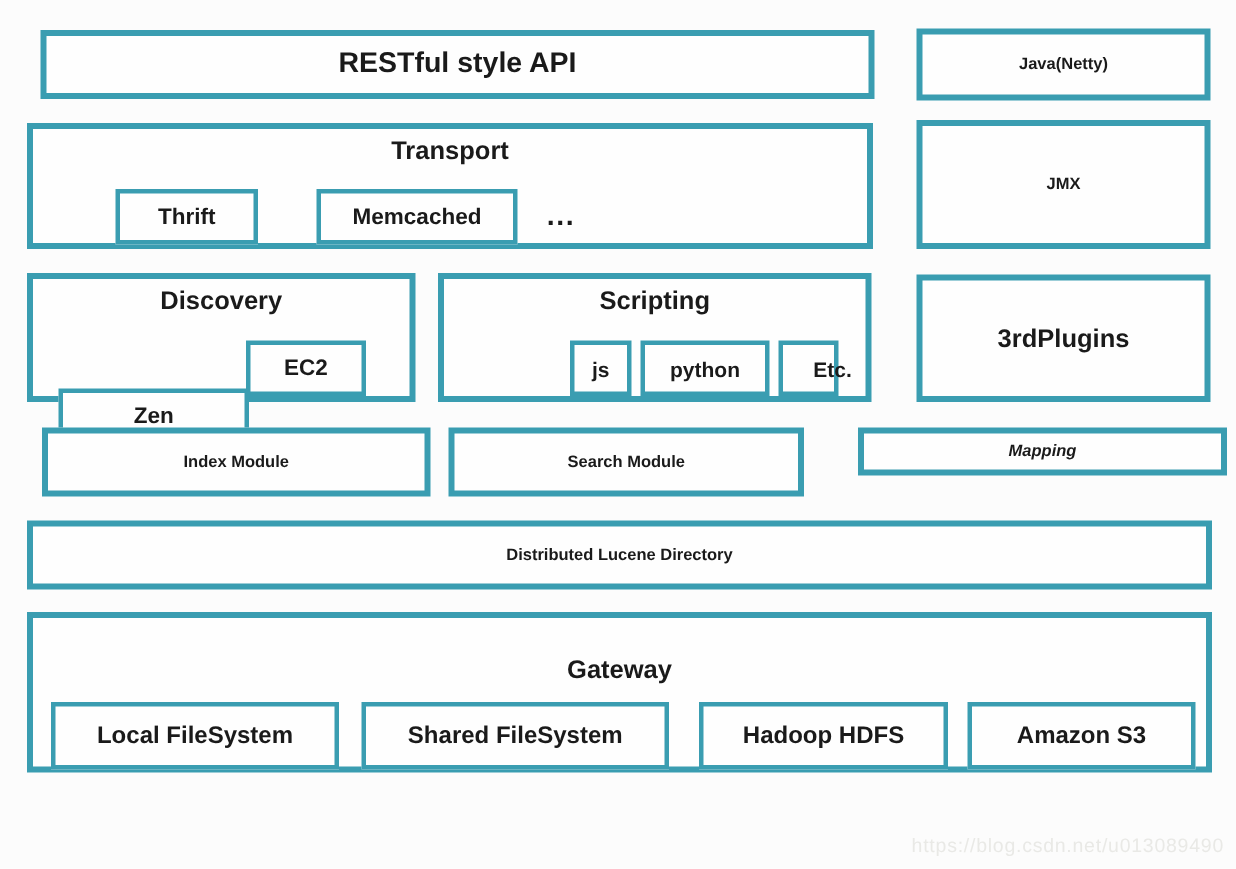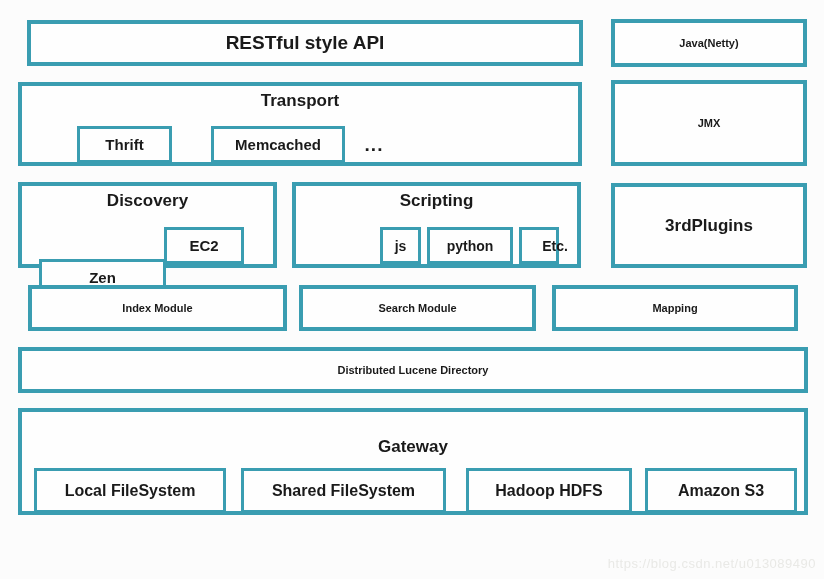--- a/index.html
+++ b/index.html
@@ -126,21 +126,21 @@
     <span>3rd</span>
     <span>Plugins</span>
   </div>
 
   <div class="box fs17" style="left:28px; top:285px; width:259px; height:46px;">
     <span>Index Module</span>
   </div>
   <div class="box fs17" style="left:299px; top:285px; width:237px; height:46px;">
     <span>Search Module</span>
   </div>
-  <div class="box fs17" style="left:552px; top:285px; width:246px; height:46px;">
+  <div class="box fs17" style="left:572px; top:285px; width:246px; height:32px;font-style:italic;">
     <span>Mapping</span>
   </div>
 
   <div class="box fs17" style="left:18px; top:347px; width:790px; height:46px;">
     <span>Distributed Lucene Directory</span>
   </div>
 
   <div class="box container-box" style="left:18px; top:408px; width:790px; height:107px;">
     <div class="box-title" style="top:25px;">Gateway</div>
     <div class="box inner fs16" style="left:12px; top:56px; width:192px; height:45px;">

